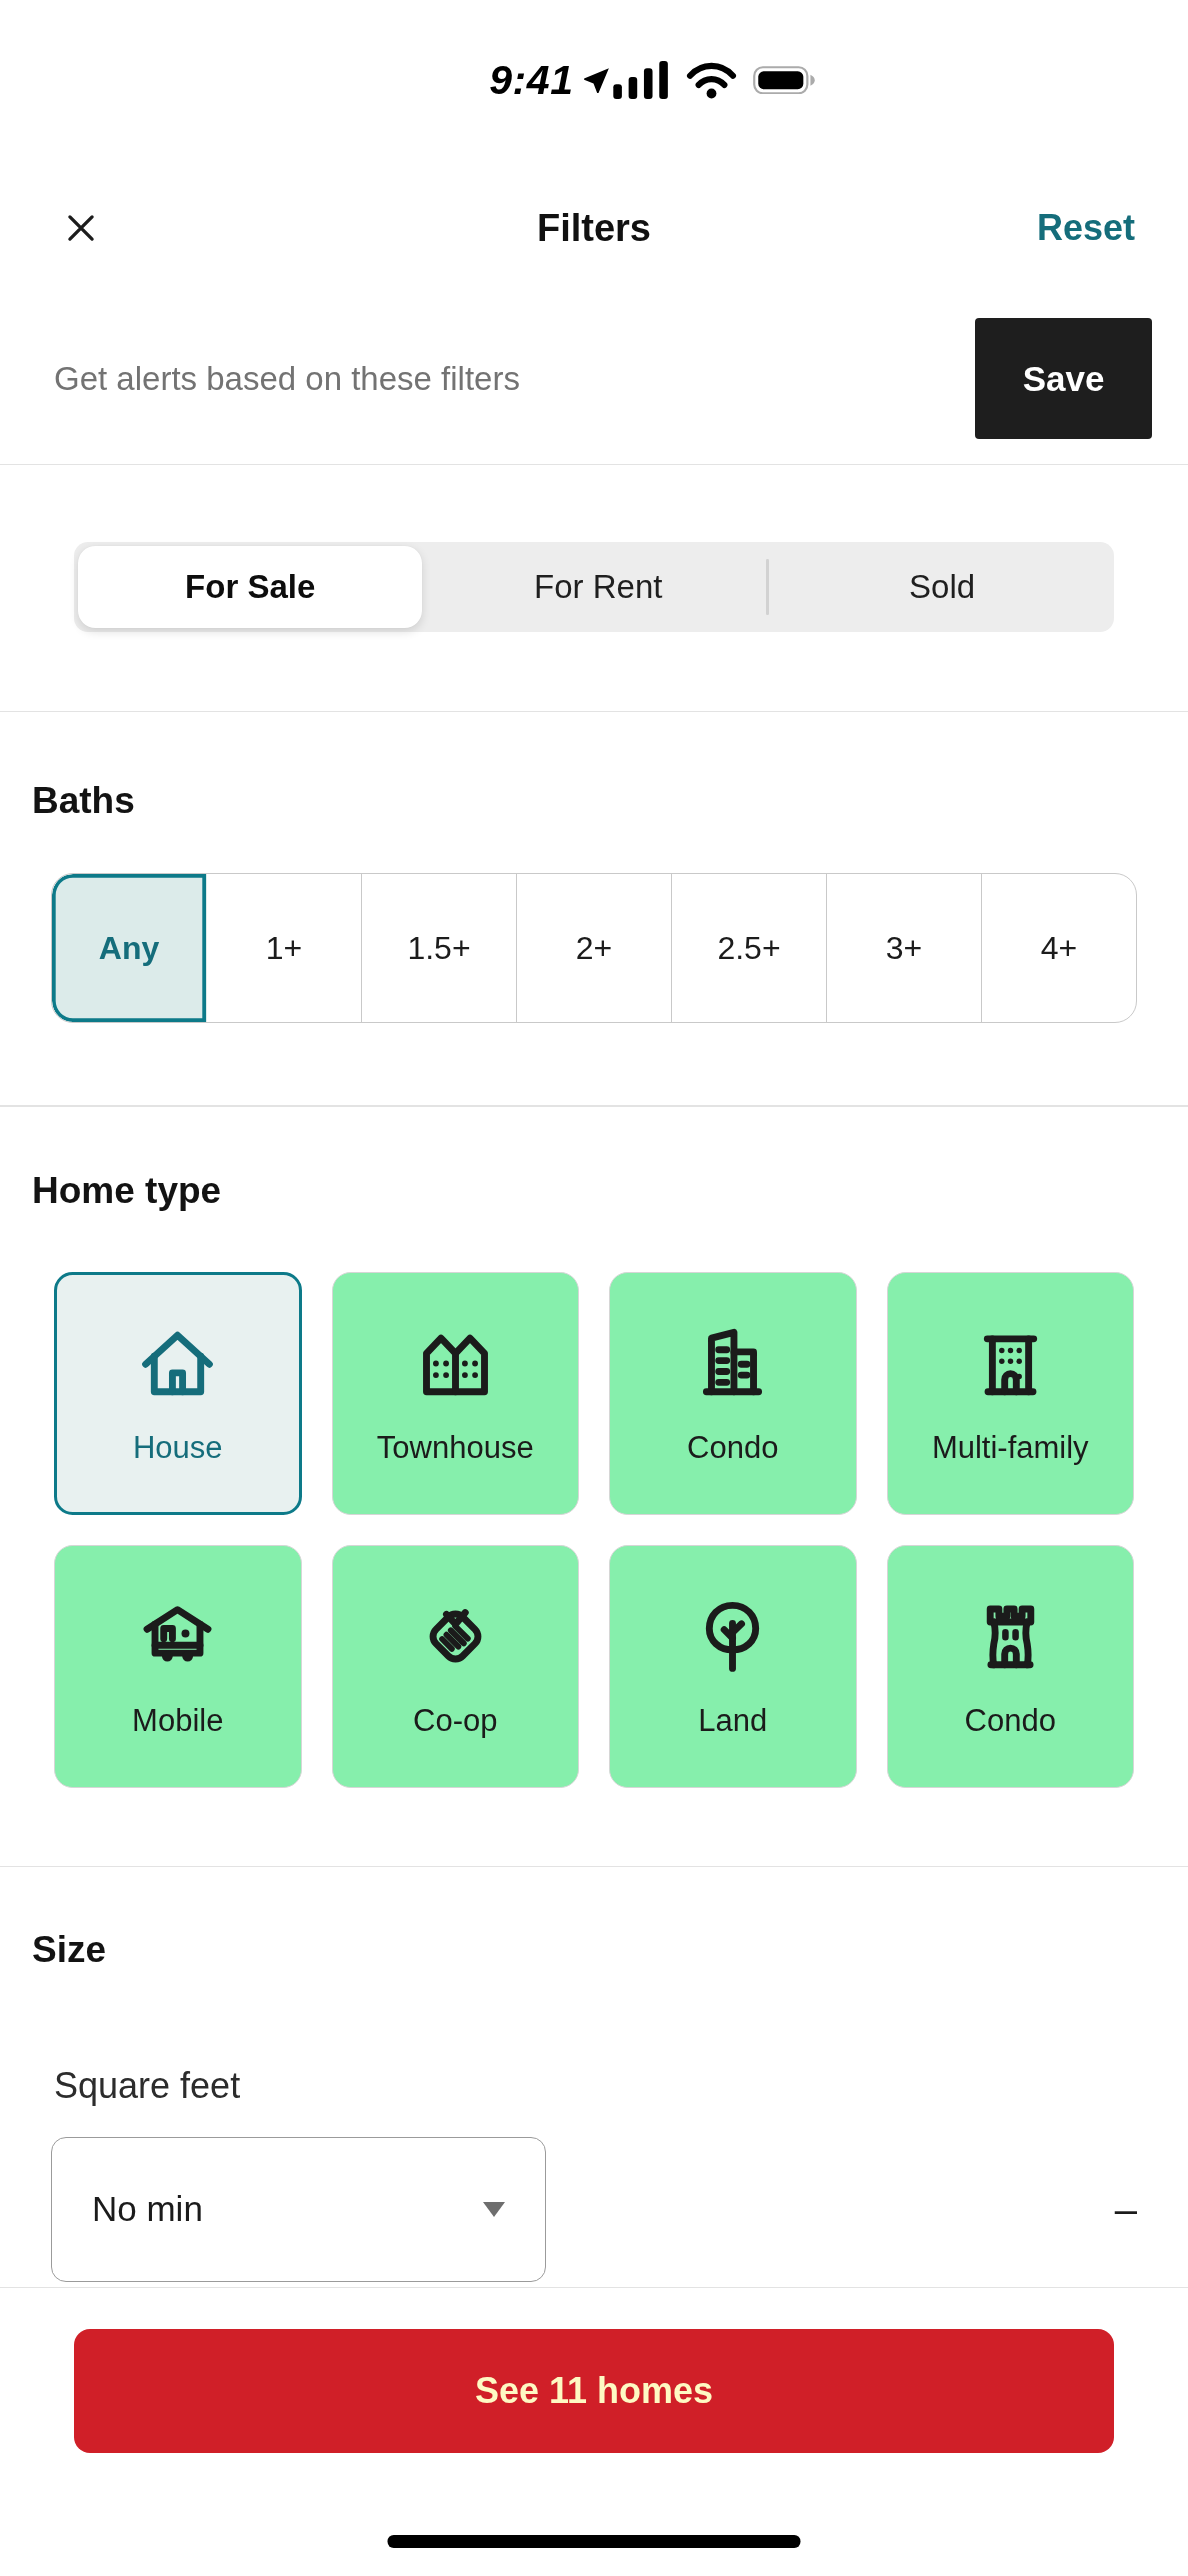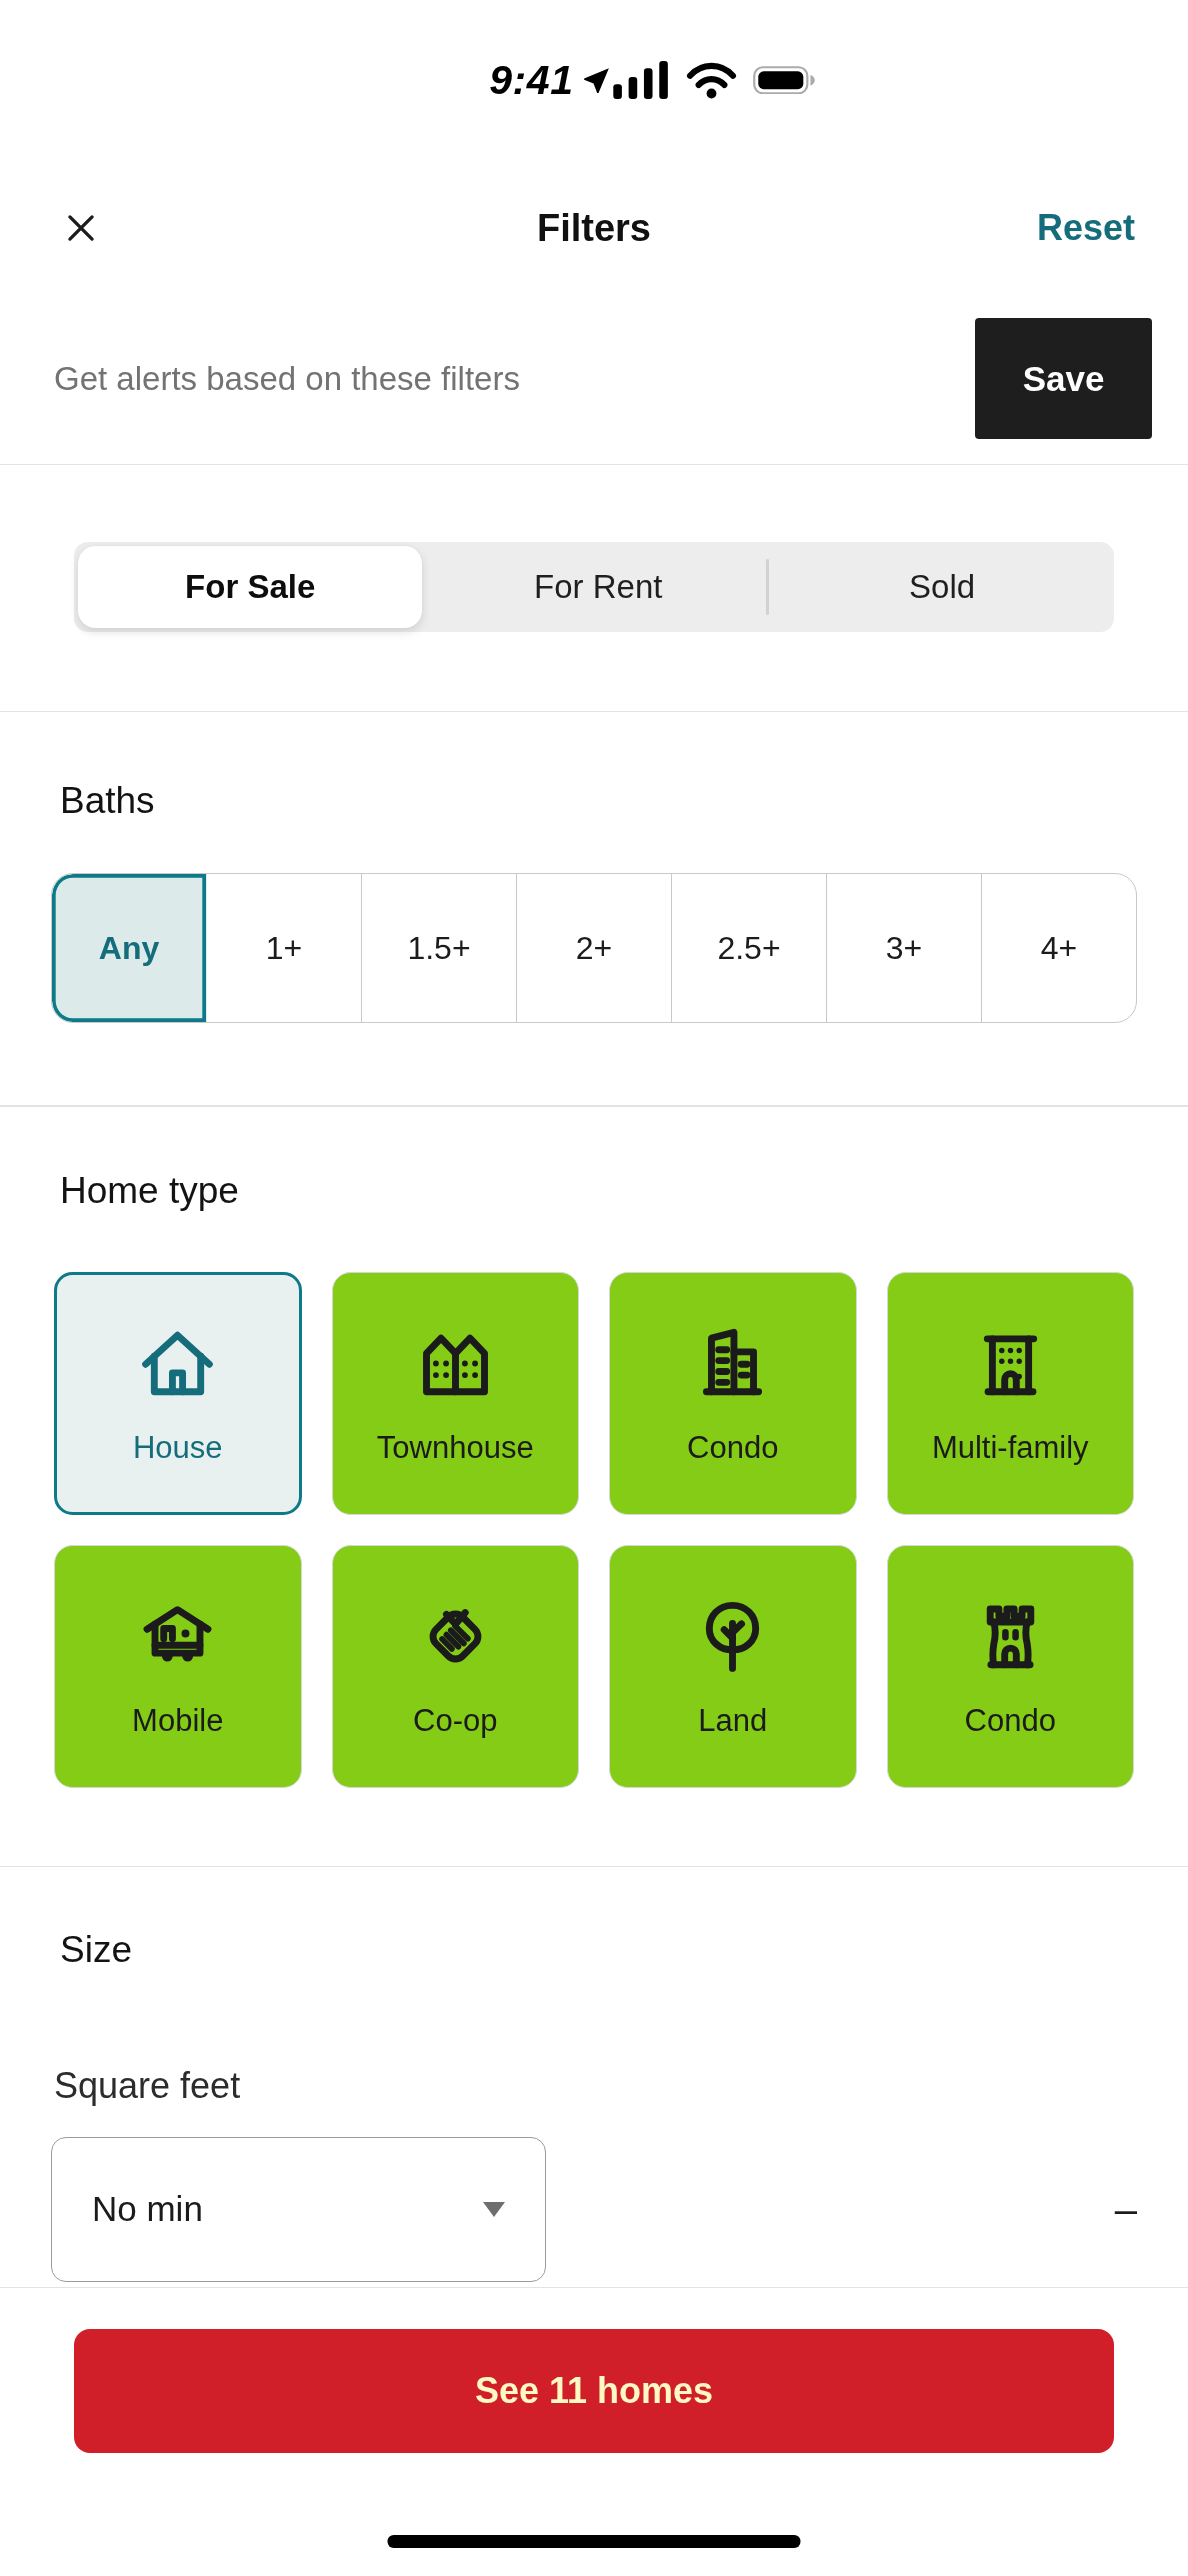--- a/index.html
+++ b/index.html
@@ -61,21 +61,21 @@
   }
   .segment.selected{
     background:#fff;border-radius:17.3px;margin:4.3px;font-weight:700;color:#0d0d0d;
     box-shadow:0 3.7px 10px rgba(0,0,0,0.12),0 0 1.2px rgba(0,0,0,0.06);
   }
   .seg-sep{
     position:absolute;left:692px;top:17.3px;width:2.5px;height:56px;
     background:#d2d2d2;border-radius:1.2px;
   }
   
-  .section-title{font-size:37px;font-weight:400;color:#131313;line-height:51px;margin-left:60px;}
+  .section-title{font-size:37px;font-weight:700;color:#131313;line-height:51px;margin-left:32px;}
   .baths-title{margin-top:63px;}
   .hometype-title{margin-top:58px;}
   .size-title{margin-top:57px;}
   
   .chip-row{
     margin:47px 51px 0;height:150px;display:flex;
     border:1.2px solid #c9c9c9;border-radius:22px;overflow:hidden;background:#fff;
   }
   .chip{
     flex:1;display:flex;align-items:center;justify-content:center;
@@ -86,21 +86,21 @@
     box-shadow:inset 0 0 0 3.7px var(--accent-teal);
     background:var(--accent-teal-bg);color:var(--accent-teal-text);
     font-weight:700;border-radius:21px 0 0 21px;border-right-color:transparent;
   }
   
   .ht-grid{
     margin:56px 54px 0;display:grid;grid-template-columns:repeat(4,1fr);
     gap:30px;
   }
   .ht-card{
-    height:243px;background:#84cc16;border:1.2px solid #d6d6d6;border-radius:18.6px;
+    height:243px;background:#86efac;border:1.2px solid #d6d6d6;border-radius:18.6px;
     display:flex;flex-direction:column;align-items:center;justify-content:center;
     gap:23.5px;cursor:pointer;color:#1b1b1b;
   }
   .ht-card .ht-icon{width:87px;height:87px;color:#1b1b1b;}
   .ht-card .ht-label{font-size:31px;}
   .ht-card.selected{border:3.7px solid var(--accent-teal);background:#e8f1f0;}
   .ht-card.selected .ht-icon{color:var(--accent-teal-text);}
   .ht-card.selected .ht-label{color:var(--accent-teal-text);}
   
   .sqft-label{margin:92px 0 0 54px;font-size:36px;color:#2c2c2c;line-height:37px;}

